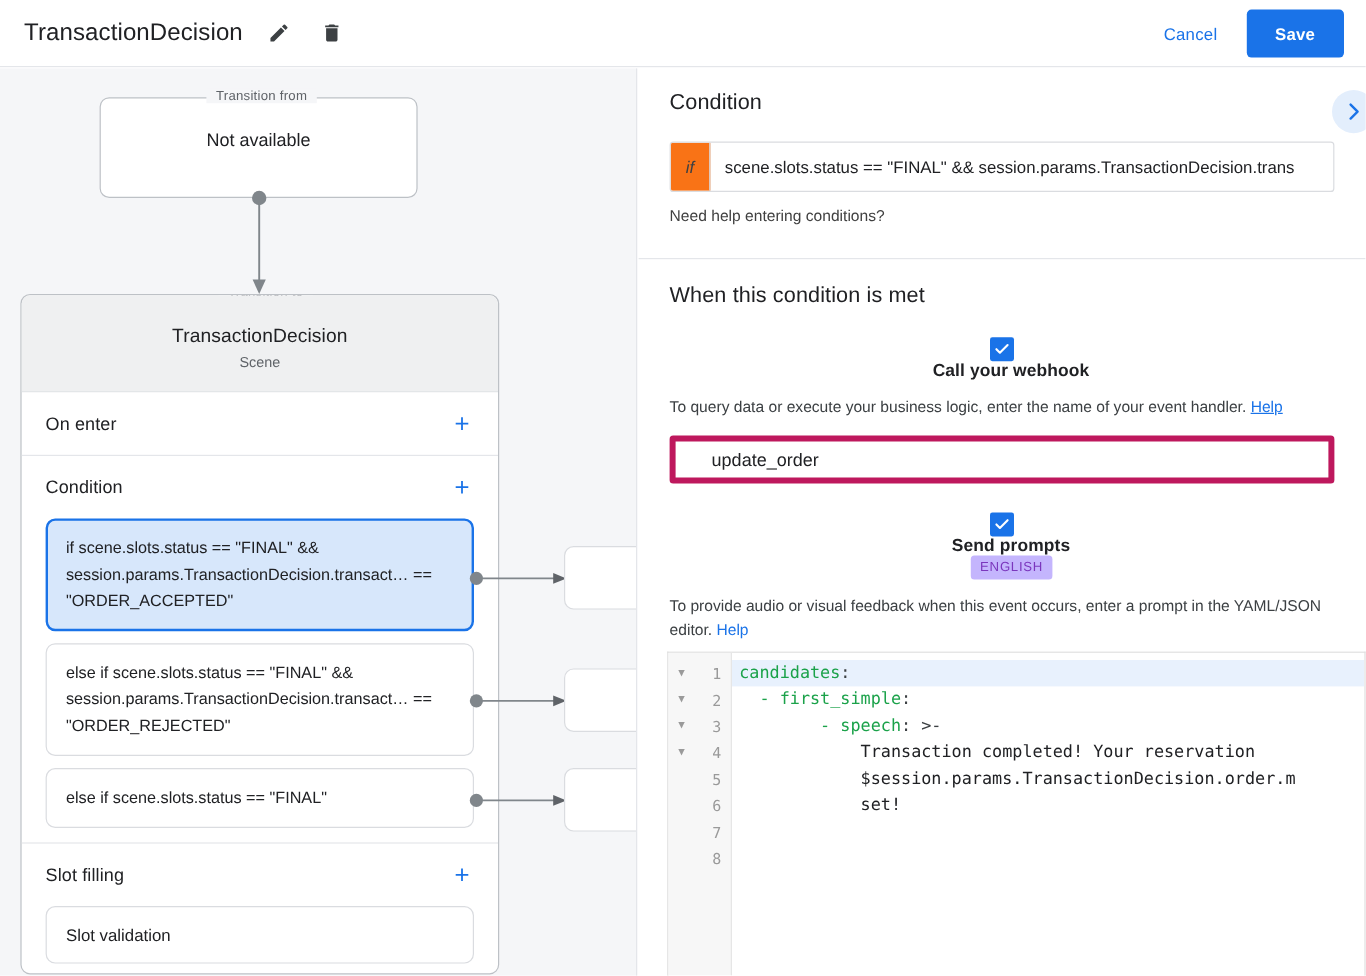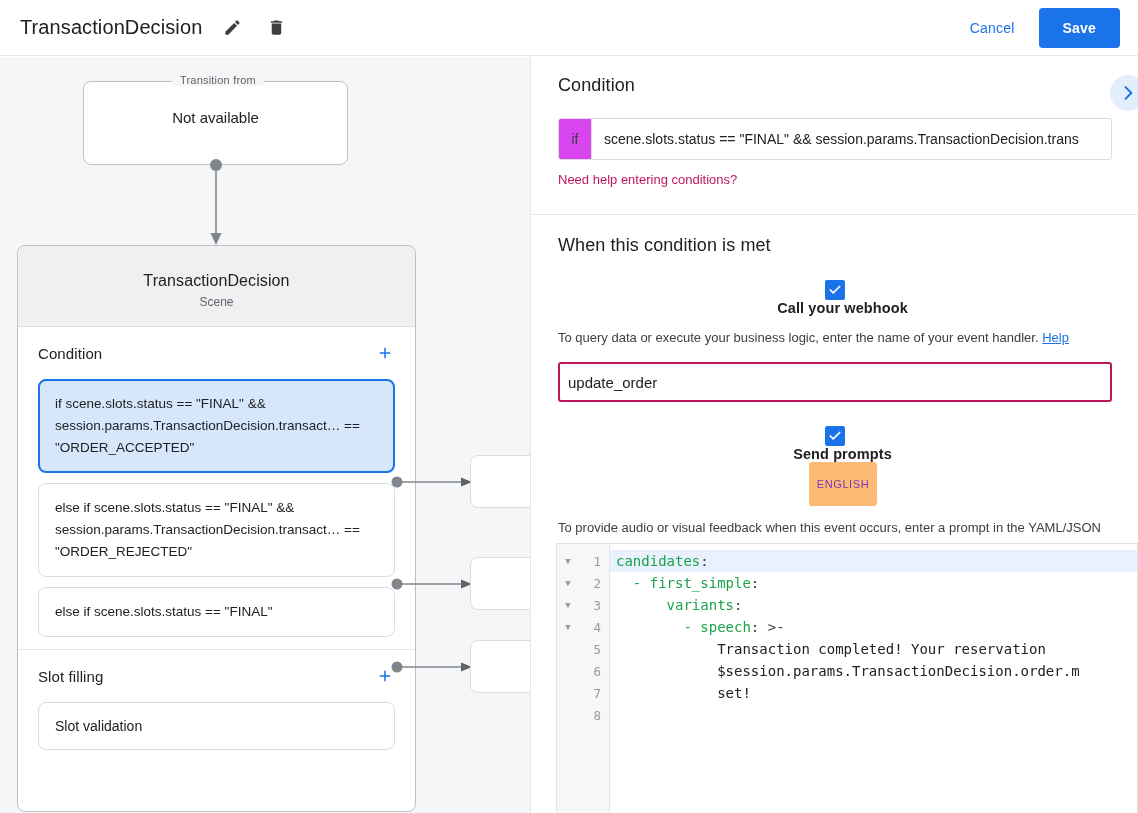--- a/index.html
+++ b/index.html
@@ -213,40 +213,40 @@
     margin-top: 22px;
     display: flex;
     height: 42px;
     border: 1px solid #dadce0;
     border-radius: 3px;
     overflow: hidden;
     background: #ffffff;
   }
   #cond-if-label {
     width: 33px;
-    background: #d946ef;
+    background: #f97316;
     border-right: 1px solid #dadce0;
     display: flex; align-items: center; justify-content: center;
-    font-size: 14px; color: #3c4043;
+    font-size: 14px; color: #3c4043; font-style: italic;
   }
   #cond-input {
     flex: 1 1 auto;
     border: none; outline: none;
     padding: 0 12px;
     font-size: 14px;
     color: #202124;
     font-family: inherit;
     background: transparent;
     min-width: 0;
   }
   #cond-help-link {
     display: inline-block;
     margin-top: 12px;
     font-size: 13px;
-    color: #be185d;
+    color: #404040;
     text-decoration: none;
     cursor: pointer;
     text-align: center;
   }
 
   #met-section { padding: 20px 26px 0 26px; }
   #met-heading {
     font-size: 18px; font-weight: 400; color: #202124;
     letter-spacing: 0.1px;
   }
@@ -264,44 +264,44 @@
     flex: 0 0 auto;
   }
   .chk-label {
     margin-left: 15px;
     font-size: 14.5px; font-weight: 700;
     color: #202124;
     letter-spacing: 0.1px;
   }
   #lang-badge {
     margin-left: 16px;
-    background: #fdba74;
+    background: #c4b5fd;
     color: #7b36bd;
     font-size: 11px;
     font-weight: 500;
     letter-spacing: 0.6px;
-    padding: 16px 8px;
+    padding: 4px 8px;
     border-radius: 3px;
   }
   .helper-text {
     margin-top: 12px;
     font-size: 13px;
     line-height: 20px;
     color: #3c4043;
   }
   .helper-text a { color: #1a73e8; text-decoration: underline; cursor: pointer; }
   .helper-text a.nolink { text-decoration: none; }
 
   #webhook-input {
     margin-top: 14px;
     width: 100%;
     height: 40px;
-    border: 2px solid #be185d;
+    border: 5px solid #be185d;
     border-radius: 3px;
-    padding: 0 8px;
+    padding: 0 30px;
     font-size: 15px;
     color: #202124;
     font-family: inherit;
     outline: none;
   }
 
   #tabs {
     display: flex;
     margin-top: 22px;
   }
@@ -410,20 +410,30 @@
   <div id="node-to" class="fs-card">
     <div class="fs-legend">Transition to</div>
 
     <div id="node-to-header">
       <div id="node-to-title">TransactionDecision</div>
       <div id="node-to-subtitle">Scene</div>
     </div>
 
     <div style="position:absolute;left:0;right:0;top:81px;bottom:0;">
 
+      <div class="section" style="padding-bottom:0;">
+        <div class="section-head">
+          <div class="section-title">On enter</div>
+          <div class="add-icon">
+            <svg width="18" height="18" viewBox="0 0 24 24" fill="#1a73e8">
+                <path d="M19 13h-6v6h-2v-6H5v-2h6V5h2v6h6v2z"></path>
+              </svg>
+          </div>
+        </div>
+      </div>
 
       <div class="section">
         <div class="section-head">
           <div class="section-title">Condition</div>
           <div class="add-icon">
             <svg width="18" height="18" viewBox="0 0 24 24" fill="#1a73e8">
                 <path d="M19 13h-6v6h-2v-6H5v-2h6V5h2v6h6v2z"></path>
               </svg>
           </div>
         </div>
@@ -557,20 +567,19 @@
         <span class="lineno">7</span>
       </div>
       <div class="gutter-row">
         <span class="fold"></span>
         <span class="lineno">8</span>
       </div>
     </div>
   <div id="code">
       <div class="code-row active"><span class="tok-key">candidates</span><span class="tok-punct">:</span></div>
       <div class="code-row"><span class="tok-key">  - first_simple</span><span class="tok-punct">:</span></div>
-      <div class="code-row"><span class="tok-key">      variants</span><span class="tok-punct">:</span></div>
       <div class="code-row"><span class="tok-key">        - speech</span><span class="tok-punct">: &gt;-</span></div>
       <div class="code-row"><span>            Transaction completed! Your reservation</span></div>
       <div class="code-row"><span>            $session.params.TransactionDecision.order.m</span></div>
       <div class="code-row"><span>            set!</span></div>
       <div class="code-row"><span></span></div>
     </div>
 </div>
 
 </body></html>

